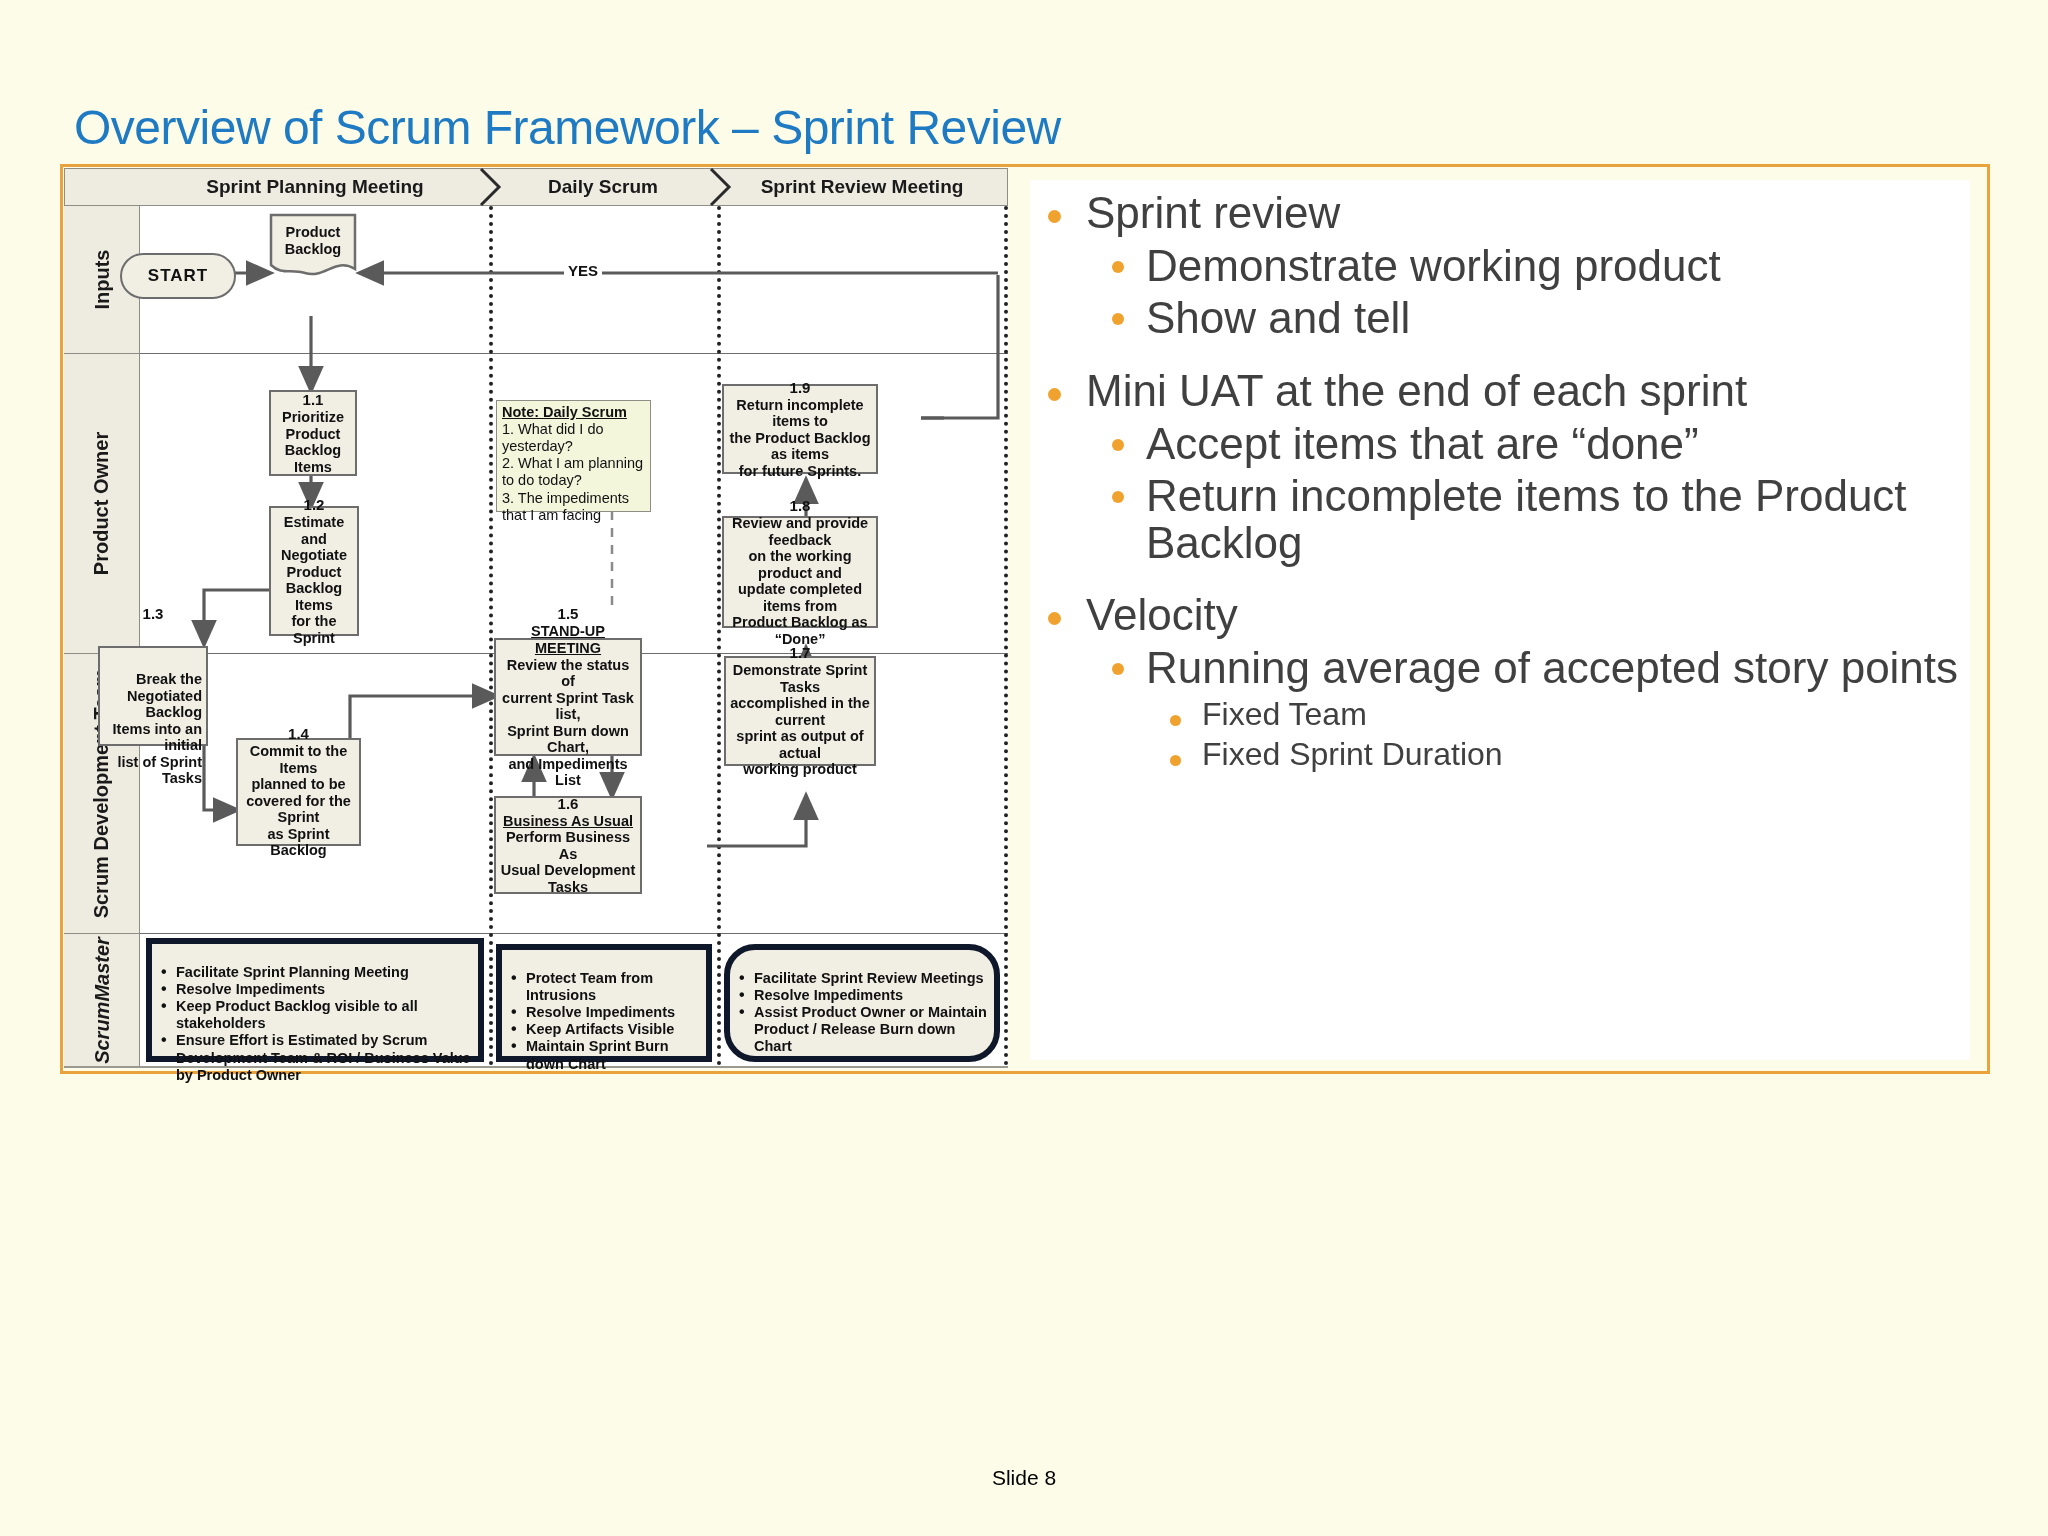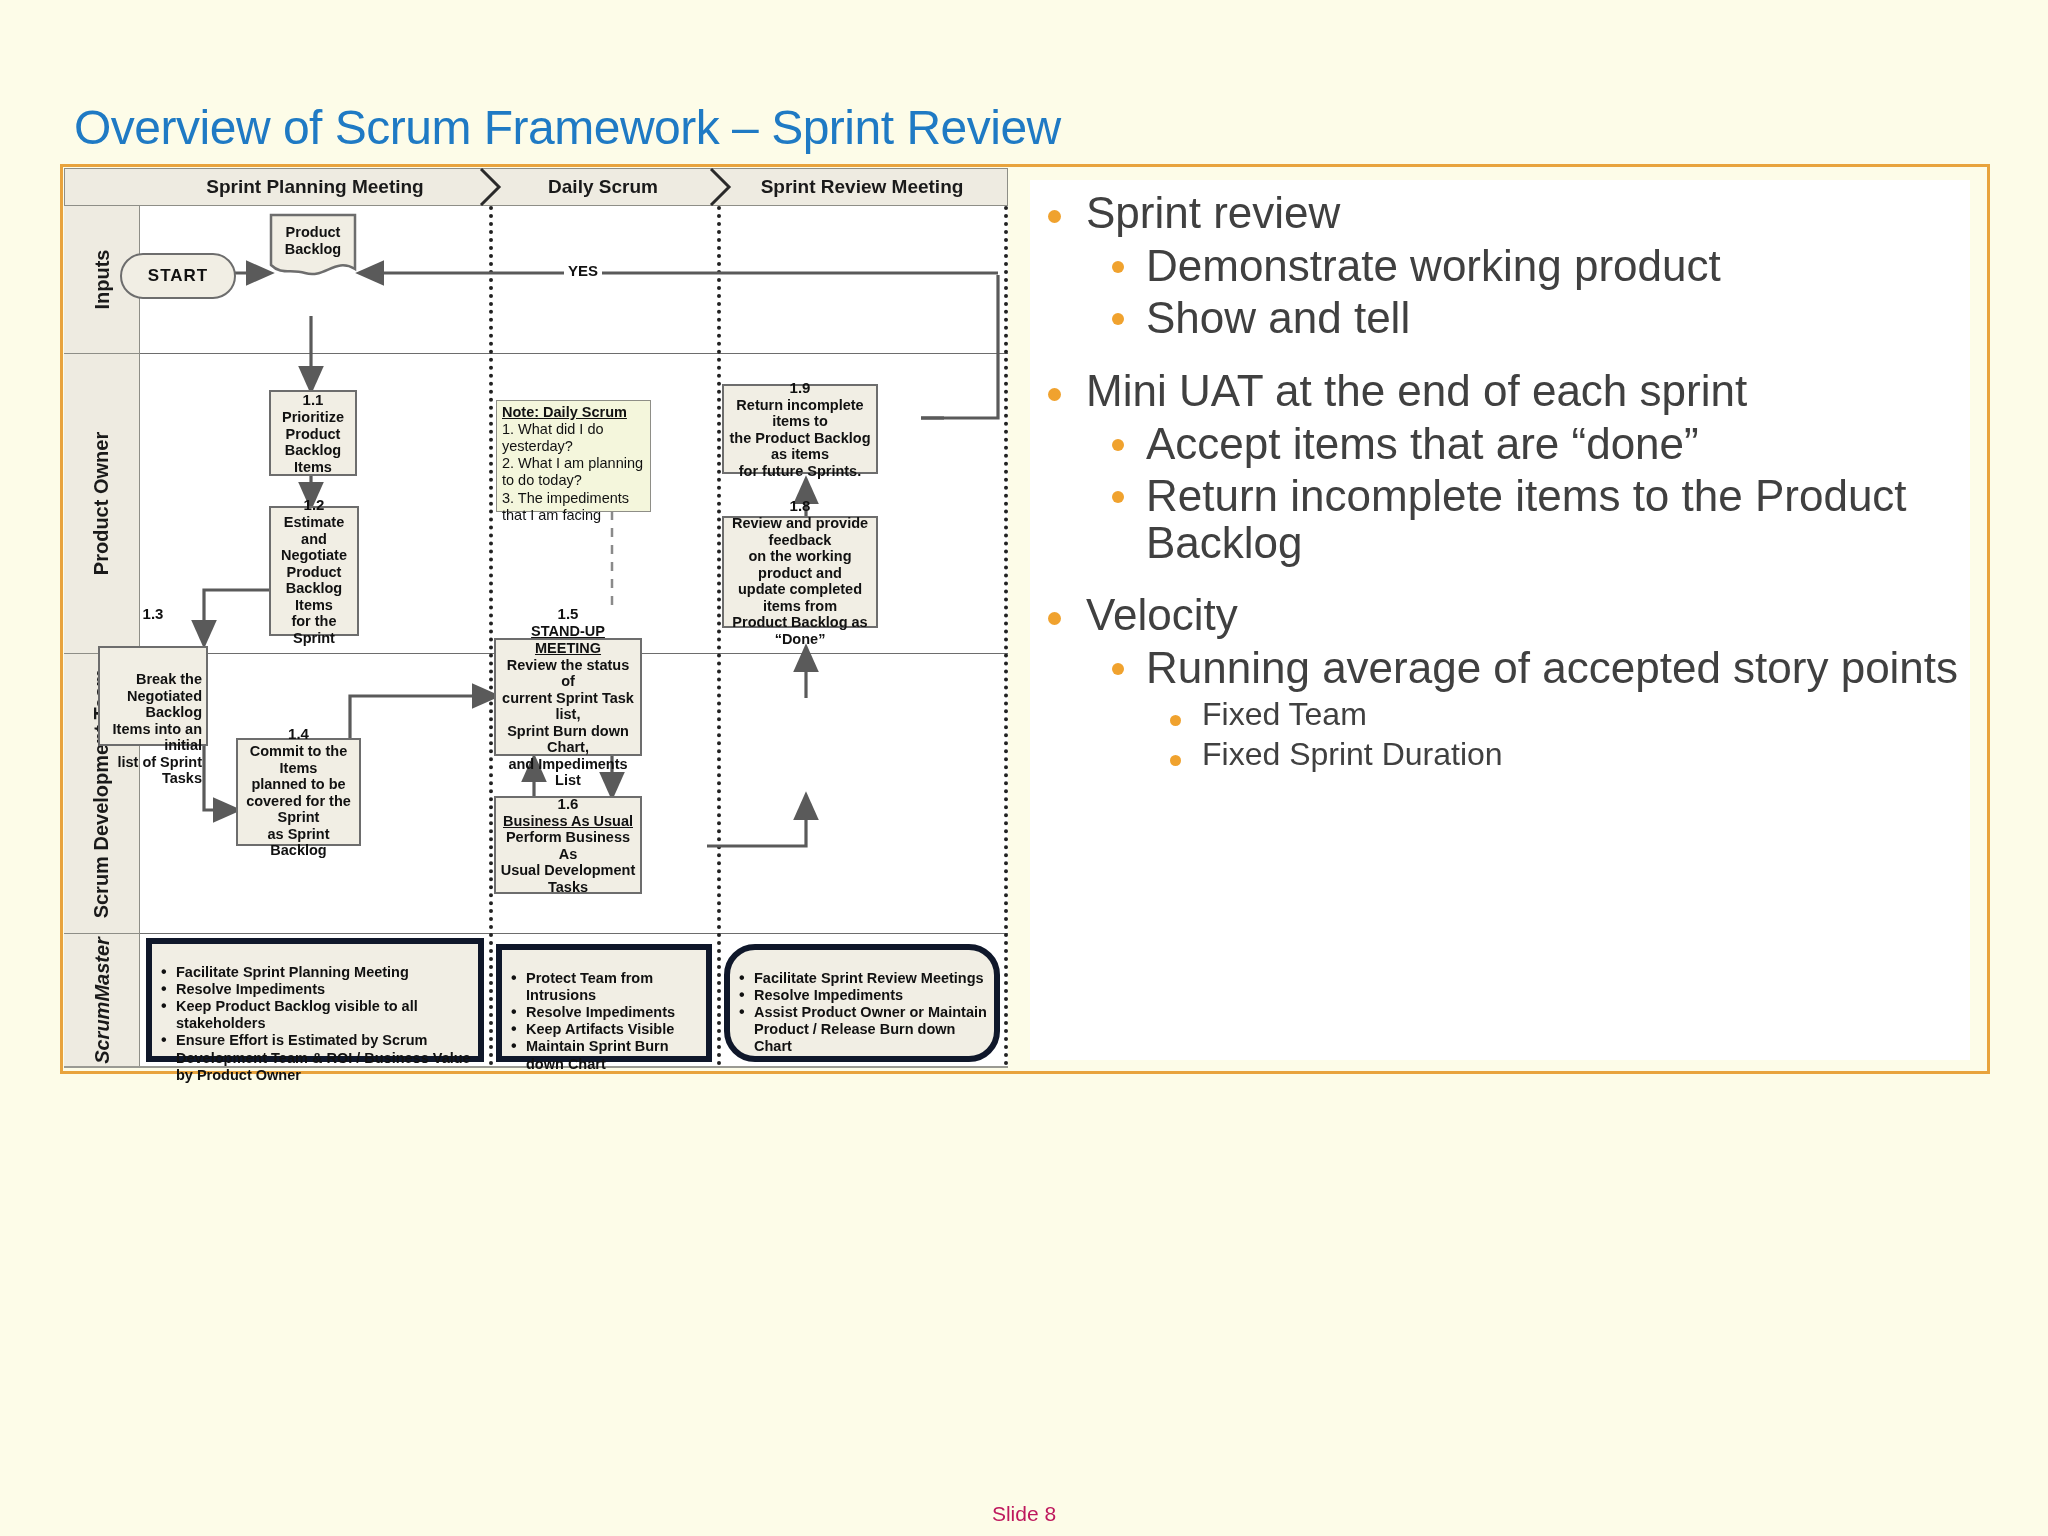--- a/index.html
+++ b/index.html
@@ -128,22 +128,22 @@
   .b-l3{font-size:32px;line-height:1.06;padding-left:172px;margin-top:6px;}
   .b-l1::before,.b-l2::before,.b-l3::before{
     content:"";position:absolute;border-radius:50%;background:#f0a22e;
   }
   .b-l1::before{left:18px;top:20px;width:13px;height:13px;}
   .b-l2::before{left:82px;top:18px;width:12px;height:12px;}
   .b-l3::before{left:140px;top:17px;width:11px;height:11px;}
   .grp{margin-bottom:26px;}
   
   #slide-footer{
-    position:absolute;left:0;top:1502px;width:2048px;text-align:center;
-    font-size:21px;color:#be185d;
+    position:absolute;left:0;top:1466px;width:2048px;text-align:center;
+    font-size:21px;color:#000000;
   }
 </style>
 </head>
 <body>
 
 <div id="slide-title">Overview of Scrum Framework – Sprint Review</div>
 
 <div id="content-frame"></div>
 
 <div id="diagram">
@@ -281,20 +281,27 @@
 and Impediments List</span>
     </div>
 
     <div class="pbox" style="left:430px;top:628px;width:148px;height:98px;">
       <span class="num">1.6</span>
       <span class="hdr">Business As Usual</span>
       <span style="white-space:pre-line;">Perform Business As
 Usual Development Tasks</span>
     </div>
 
+    <div class="pbox" style="left:660px;top:488px;width:152px;height:110px;">
+      <span class="num">1.7</span>
+      <span style="white-space:pre-line;">Demonstrate Sprint Tasks
+accomplished in the current
+sprint as output of actual
+working product</span>
+    </div>
 
     <div class="pbox" style="left:658px;top:348px;width:156px;height:112px;">
       <span class="num">1.8</span>
       <span style="white-space:pre-line;">Review and provide feedback
 on the working product and
 update completed items from
 Product Backlog as “Done”</span>
     </div>
 
     <div class="pbox" style="left:658px;top:216px;width:156px;height:90px;">

